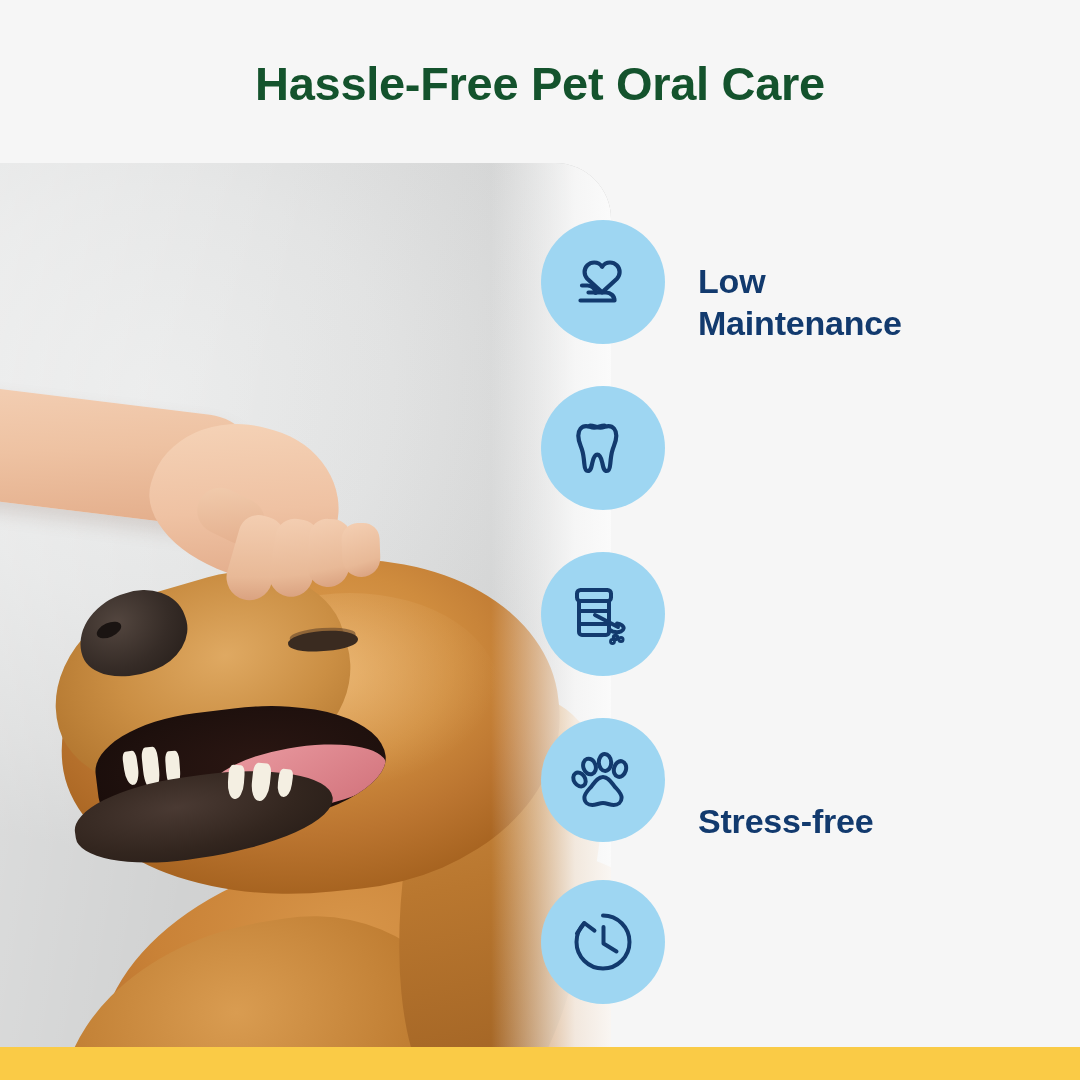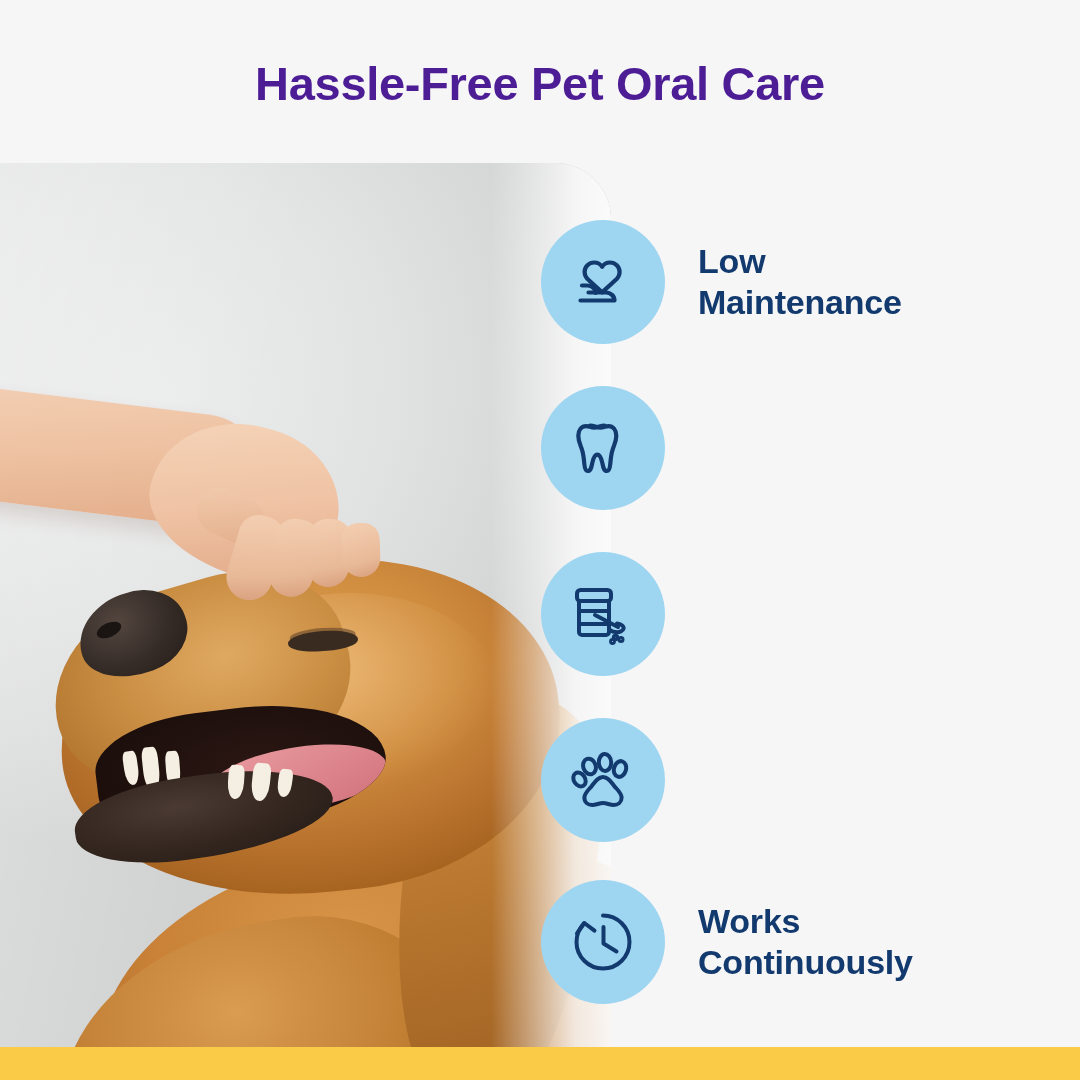--- a/index.html
+++ b/index.html
@@ -27,21 +27,21 @@
   
   .title {
     position: absolute;
     left: 0;
     top: 58px;
     width: 1080px;
     text-align: center;
     font-size: 47px;
     font-weight: bold;
     letter-spacing: -0.3px;
-    color: #4c1d95;
+    color: #14532d;
     line-height: 1.1;
   }
 
   
   .photo {
     position: absolute;
     left: 0;
     top: 163px;
     width: 611px;
     height: 884px;
@@ -243,21 +243,21 @@
   
   .features {
     position: absolute;
     left: 541px;
     top: 220px;
     width: 460px;
   }
   .feature {
     position: absolute;
     display: flex;
-    align-items: center;
+    align-items: flex-end;
     gap: 33px;
     width: 460px;
   }
   .feature:nth-child(1) { top: 0px; }
   .feature:nth-child(2) { top: 166px; }
   .feature:nth-child(3) { top: 332px; }
   .feature:nth-child(4) { top: 498px; }
   .feature:nth-child(5) { top: 660px; }
 
   .badge {
@@ -386,33 +386,32 @@
         <span>
           <svg width="72" height="72" viewBox="0 0 72 72" fill="none" stroke="#123a6e" stroke-width="4" stroke-linecap="round" stroke-linejoin="round">
             <ellipse cx="22.5" cy="22.5" rx="6.2" ry="8" transform="rotate(-18 22.5 22.5)"></ellipse>
             <ellipse cx="38" cy="18.5" rx="6.2" ry="8.4" transform="rotate(-3 38 18.5)"></ellipse>
             <ellipse cx="53" cy="25" rx="6" ry="8" transform="rotate(16 53 25)"></ellipse>
             <ellipse cx="12.5" cy="35.5" rx="5.6" ry="7.4" transform="rotate(-34 12.5 35.5)"></ellipse>
             <path d="M36 33c-5.3 0-8 5-11.4 9.2-3 3.7-7.2 6.7-7.2 11.6 0 4.4 3.6 7.2 7.8 7.2 4 0 7-1.9 10.8-1.9s6.8 1.9 10.8 1.9c4.2 0 7.8-2.8 7.8-7.2 0-4.9-4.2-7.9-7.2-11.6C44 38 41.3 33 36 33z"></path>
           </svg>
         </span>
       </div>
+      <div class="feature-label">Stress-free</div>
     </div>
 
     <div class="feature">
       <div class="badge">
         <span>
           <svg width="72" height="72" viewBox="0 0 72 72" fill="none" stroke="#123a6e" stroke-width="4" stroke-linecap="round" stroke-linejoin="round">
             <path d="M36 9.5c14.6 0 26.5 11.9 26.5 26.5S50.6 62.5 36 62.5 9.5 50.6 9.5 36c0-7.2 2.9-13.8 7.6-18.6"></path>
             <polyline points="10,27.5 17.3,17 27.5,24.6"></polyline>
             <polyline points="36.5,21 36.5,37.5 49.5,45.5"></polyline>
           </svg>
         </span>
       </div>
-      <div class="feature-label">Works
-Continuously</div>
     </div>
 
   </div>
 
   <div class="bottom-bar"></div>
 
 </div>
 
 </body></html>

